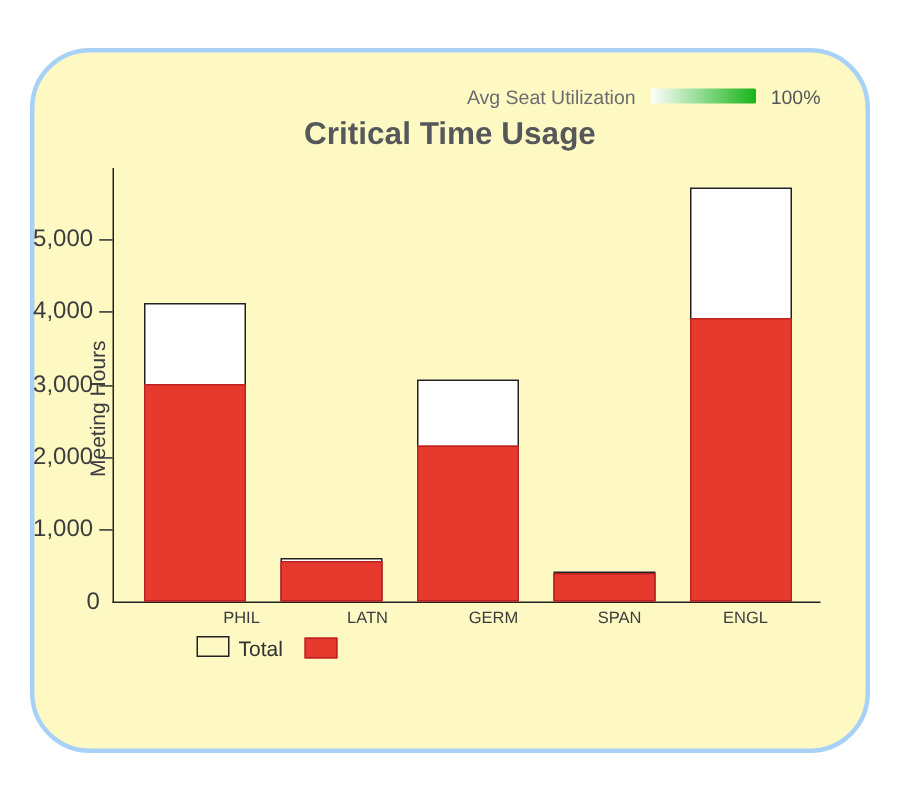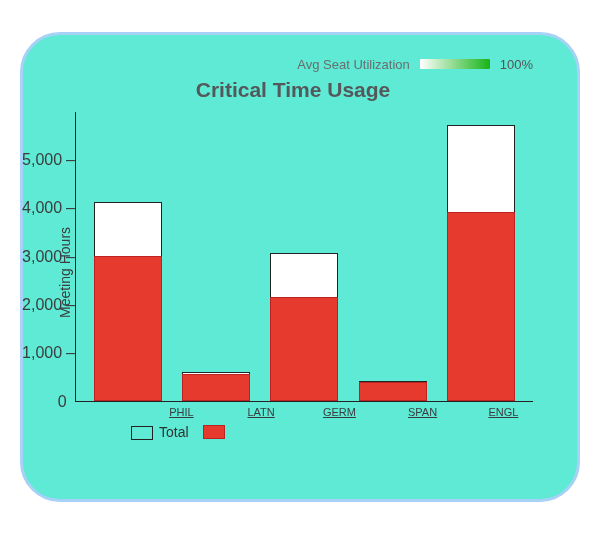--- a/index.html
+++ b/index.html
@@ -10,22 +10,22 @@
     background: #fff;
     display: flex;
     align-items: center;
     justify-content: center;
   }
   .card {
     width: 560px;
     height: 470px;
     border: 3px solid #a8d1f7;
     border-radius: 40px;
-    background: #5eead4;
-    padding: 22px 44px 18px 30px;
+    background: #fef9c3;
+    padding: 22px 30px 18px 30px;
     position: relative;
   }
   .topline {
     display: flex;
     justify-content: flex-end;
     align-items: center;
     gap: 10px;
     font-size: 13px;
     color: #6a6d70;
   }
@@ -106,41 +106,41 @@
     background:#e63a2e;
     border:1px solid #b22;
   }
   .xlabels {
     display:flex;
     justify-content:space-around;
     padding: 4px 8px 0 8px;
     font-size: 11px;
     color:#3a3c3e;
   }
-  .xlabels span { width:68px; text-align:right;text-decoration:underline; }
+  .xlabels span { width:68px; text-align:center; }
   .axisrow {
     margin-left: 58px;
   }
   .legend {
     display:flex;
     align-items:center;
     gap:14px;
     font-size:14px;
     color:#2f3133;
     margin-top:6px;
     margin-left: 20px;
   }
   .swatch {
     width:22px;
     height:14px;
     border:1px solid #222;
     display:inline-block;
   }
   .swatch.red { background:#e63a2e; border-color:#b22; }
-  .lg { display:flex; align-items:flex-end; gap:6px; }
+  .lg { display:flex; align-items:flex-start; gap:6px; }
 </style>
 </head>
 <body>
 
 <div class="card">
 
   <div class="topline">
     <span>Avg Seat Utilization</span>
     <span class="grad"></span>
     <span class="pct">100%</span>

